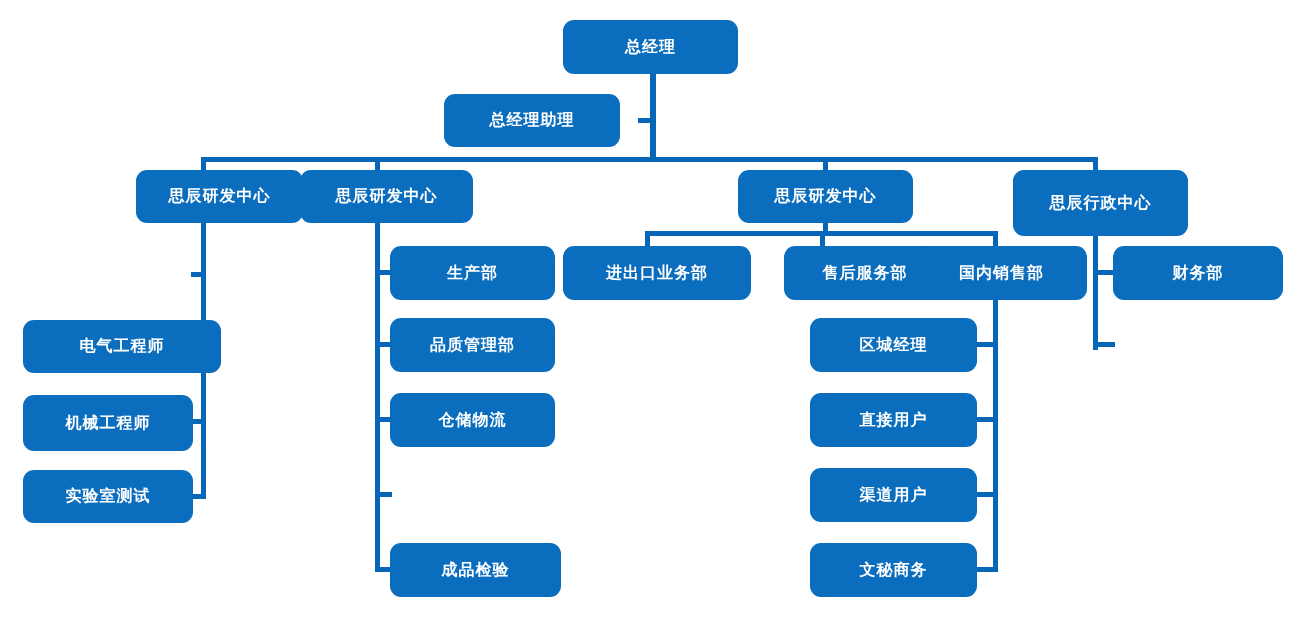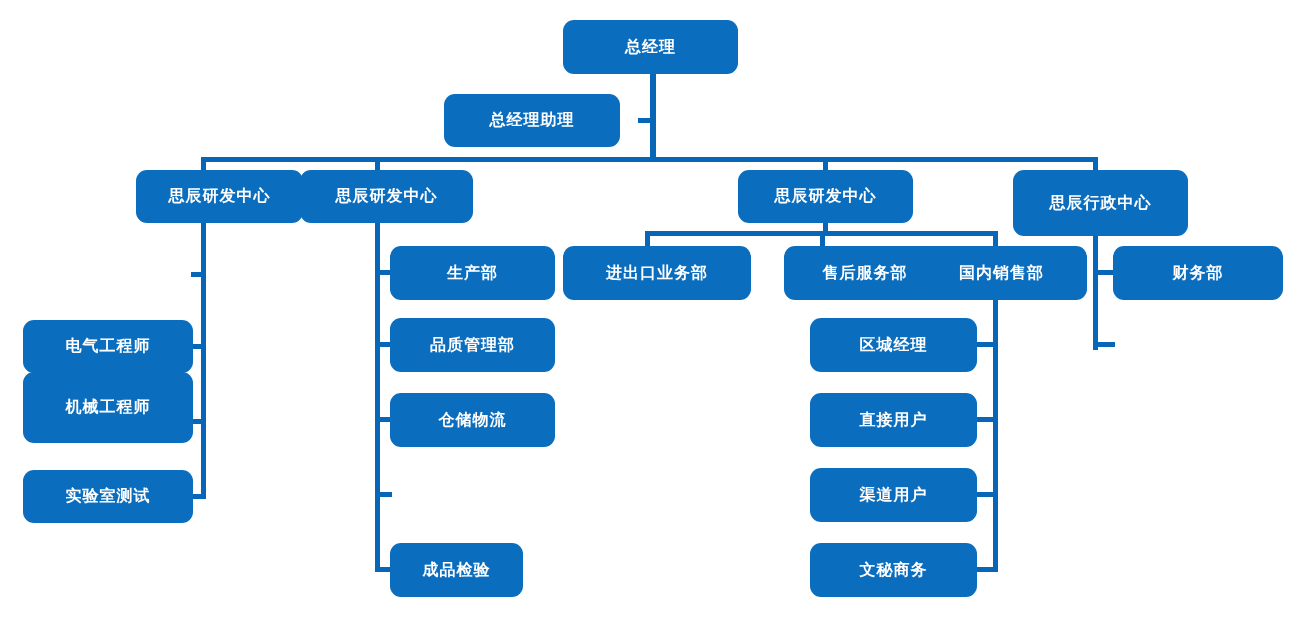--- a/index.html
+++ b/index.html
@@ -77,28 +77,28 @@
   <div class="line" style="left:1093px;top:342px;width:22px;height:5px"></div>
 
   <div class="node" style="left:563px;top:20px;width:175px;height:54px">总经理</div>
   <div class="node" style="left:444px;top:94px;width:176px;height:53px">总经理助理</div>
 
   <div class="node" style="left:136px;top:170px;width:167px;height:53px">思辰研发中心</div>
   <div class="node" style="left:300px;top:170px;width:173px;height:53px">思辰研发中心</div>
   <div class="node" style="left:738px;top:170px;width:175px;height:53px">思辰研发中心</div>
   <div class="node" style="left:1013px;top:170px;width:175px;height:66px">思辰行政中心</div>
 
-  <div class="node" style="left:23px;top:320px;width:170px;height:53px">电气工程师</div>
-  <div class="node" style="left:23px;top:372px;width:170px;height:71px">机械工程师</div>
+  <div class="node" style="left:23px;top:320px;width:198px;height:53px">电气工程师</div>
+  <div class="node" style="left:23px;top:395px;width:170px;height:56px">机械工程师</div>
   <div class="node" style="left:23px;top:470px;width:170px;height:53px">实验室测试</div>
 
   <div class="node" style="left:390px;top:246px;width:165px;height:54px">生产部</div>
   <div class="node" style="left:390px;top:318px;width:165px;height:54px">品质管理部</div>
   <div class="node" style="left:390px;top:393px;width:165px;height:54px">仓储物流</div>
-  <div class="node" style="left:390px;top:543px;width:133px;height:54px">成品检验</div>
+  <div class="node" style="left:390px;top:543px;width:171px;height:54px">成品检验</div>
 
   <div class="node" style="left:563px;top:246px;width:188px;height:54px">进出口业务部</div>
   <div class="node" style="left:784px;top:246px;width:162px;height:54px">售后服务部</div>
   <div class="node" style="left:916px;top:246px;width:171px;height:54px">国内销售部</div>
 
   <div class="node" style="left:810px;top:318px;width:167px;height:54px">区城经理</div>
   <div class="node" style="left:810px;top:393px;width:167px;height:54px">直接用户</div>
   <div class="node" style="left:810px;top:468px;width:167px;height:54px">渠道用户</div>
   <div class="node" style="left:810px;top:543px;width:167px;height:54px">文秘商务</div>
 

